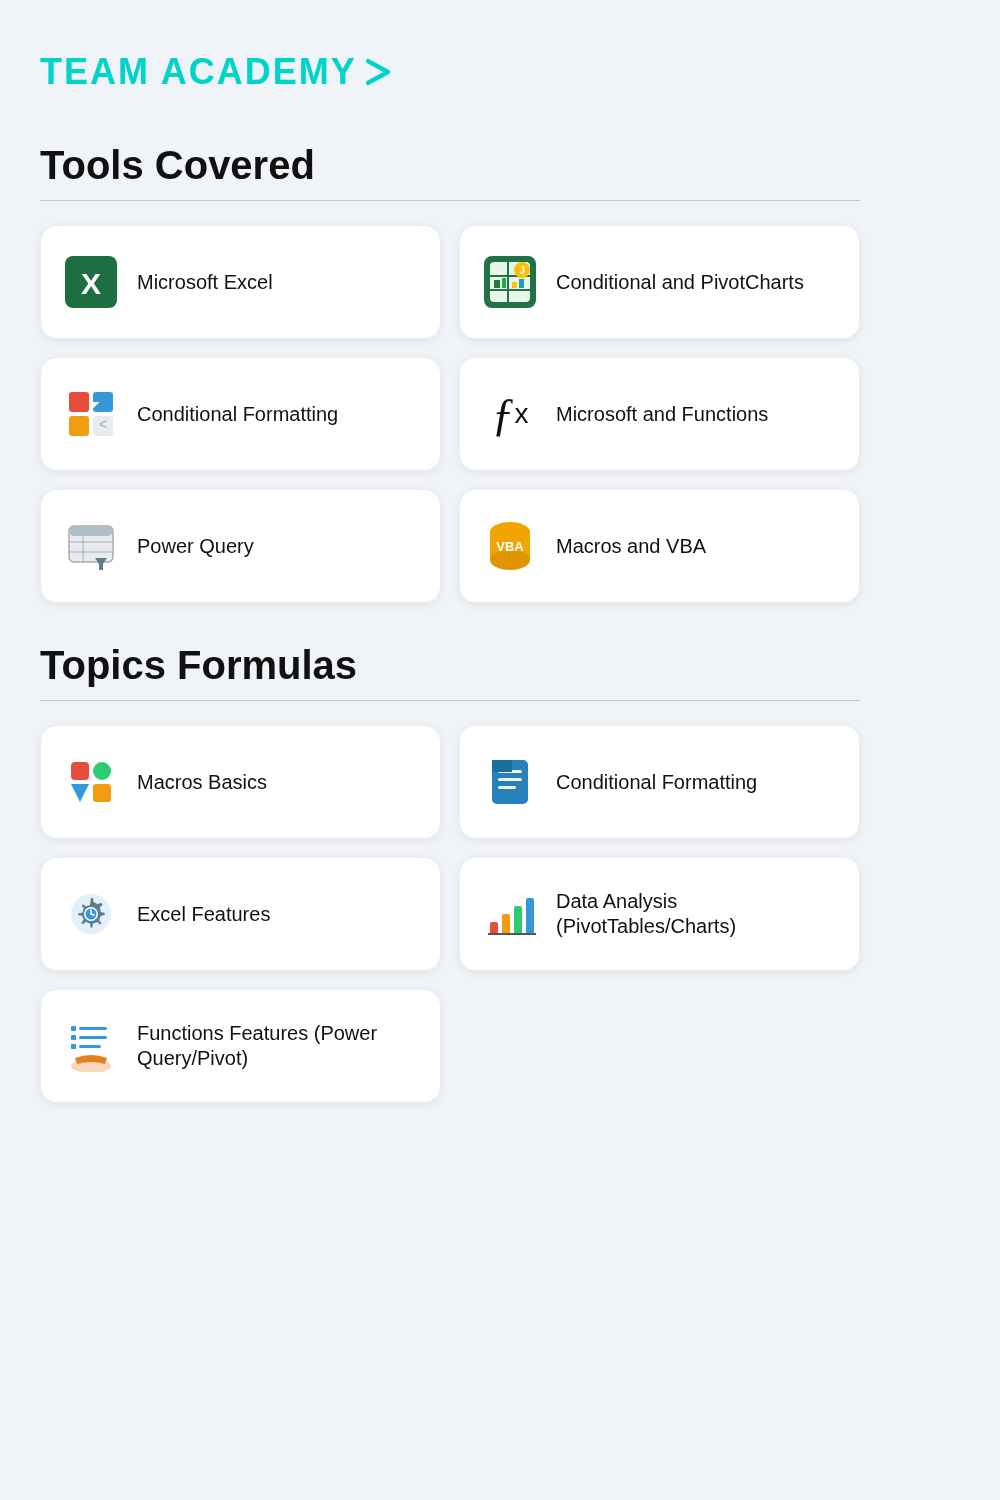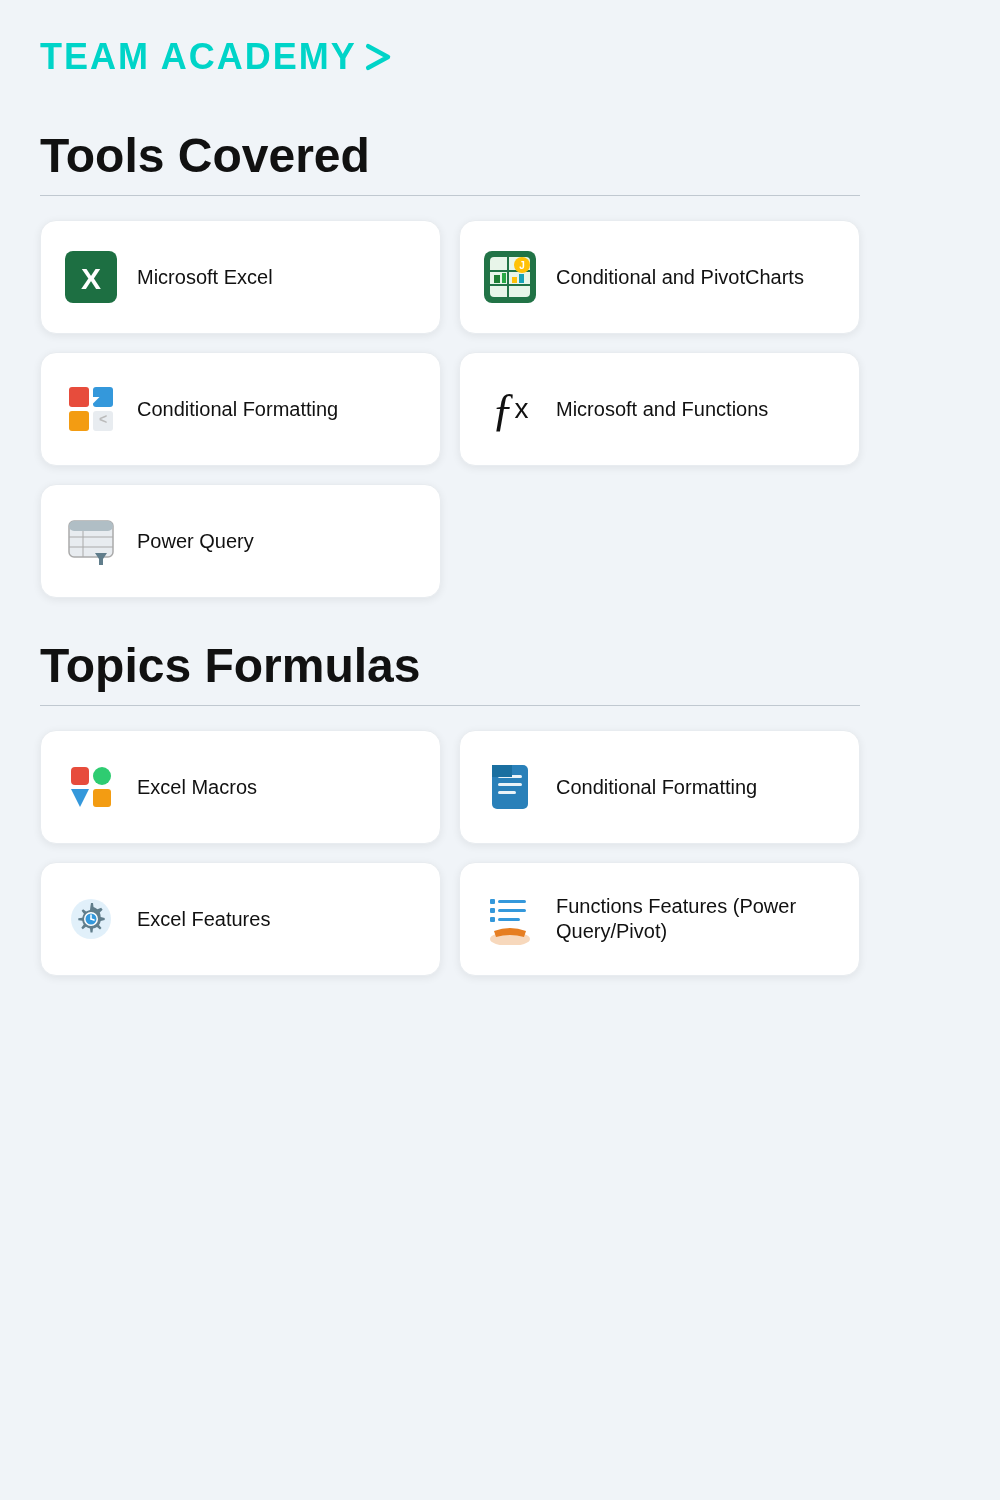--- a/index.html
+++ b/index.html
@@ -8,37 +8,37 @@
       min-height: 1500px;
       background: #f0f4f8;
       font-family: 'Segoe UI', Arial, sans-serif;
       padding: 0 40px 60px 40px;
     }
 
     
     .header {
       display: flex;
       align-items: center;
-      padding: 36px 0 20px 0;
+      padding: 51px 0 20px 0;
       gap: 4px;
     }
     .brand-title {
       font-size: 36px;
       font-weight: 900;
       color: #00d4c8;
       letter-spacing: 2px;
     }
     .chevron-icon {
       width: 36px;
       height: 36px;
     }
 
     
     .section-title {
-      font-size: 48px;
+      font-size: 40px;
       font-weight: 900;
       color: #111;
       margin-top: 30px;
       margin-bottom: 12px;
     }
     .divider {
       border: none;
       border-top: 1.5px solid #c0c8d0;
       margin-bottom: 24px;
     }
@@ -164,39 +164,52 @@
 
         <polygon points="28,46 36,38 36,52 44,52 44,38 52,46" fill="none"></polygon>
         <g transform="translate(30,38)">
           <polygon points="0,0 12,0 8,6 8,12 4,12 4,6" fill="#607d8b"></polygon>
         </g>
       </svg>
     </div>
     <span class="card-label">Power Query</span>
   </div>
 
+  <div class="card">
+    <div class="card-icon">
+      <svg width="56" height="56" viewBox="0 0 56 56" xmlns="http://www.w3.org/2000/svg">
+
+        <ellipse cx="28" cy="14" rx="20" ry="10" fill="#f0a500"></ellipse>
+        <rect x="8" y="14" width="40" height="28" fill="#f0a500"></rect>
+        <ellipse cx="28" cy="42" rx="20" ry="10" fill="#e09400"></ellipse>
+
+        <text x="28" y="33" text-anchor="middle" font-size="13" font-weight="bold" fill="white" font-family="Arial">VBA</text>
+      </svg>
+    </div>
+    <span class="card-label">Macros and VBA</span>
+  </div>
 
 </div>
 
 <h2 class="section-title">Topics Formulas</h2>
 <hr class="divider">
 
 <div class="cards-grid">
 
   <div class="card">
     <div class="card-icon">
       <svg width="52" height="52" viewBox="0 0 52 52" xmlns="http://www.w3.org/2000/svg">
 
         <rect x="6" y="6" width="18" height="18" rx="4" fill="#e74c3c"></rect>
         <circle cx="37" cy="15" r="9" fill="#2ecc71"></circle>
         <polygon points="15,46 6,28 24,28" fill="#3498db"></polygon>
         <rect x="28" y="28" width="18" height="18" rx="3" fill="#f39c12"></rect>
       </svg>
     </div>
-    <span class="card-label">Excel Macros</span>
+    <span class="card-label">Macros Basics</span>
   </div>
 
   <div class="card">
     <div class="card-icon">
       <svg width="52" height="52" viewBox="0 0 52 52" xmlns="http://www.w3.org/2000/svg">
 
         <rect x="8" y="4" width="36" height="44" rx="5" fill="#2980b9"></rect>
         <rect x="14" y="14" width="24" height="3" rx="1.5" fill="white" opacity="0.9"></rect>
         <rect x="14" y="22" width="24" height="3" rx="1.5" fill="white" opacity="0.9"></rect>
         <rect x="14" y="30" width="18" height="3" rx="1.5" fill="white" opacity="0.9"></rect>
@@ -218,20 +231,34 @@
         <circle cx="26" cy="26" r="7" fill="white"></circle>
 
         <circle cx="26" cy="26" r="5.5" fill="#3498db"></circle>
         <line x1="26" y1="26" x2="26" y2="22" stroke="white" stroke-width="1.5" stroke-linecap="round"></line>
         <line x1="26" y1="26" x2="29" y2="27" stroke="white" stroke-width="1.5" stroke-linecap="round"></line>
       </svg>
     </div>
     <span class="card-label">Excel Features</span>
   </div>
 
+  <div class="card">
+    <div class="card-icon">
+      <svg width="52" height="52" viewBox="0 0 52 52" xmlns="http://www.w3.org/2000/svg">
+
+        <rect x="6" y="34" width="8" height="12" rx="2" fill="#e74c3c"></rect>
+        <rect x="18" y="26" width="8" height="20" rx="2" fill="#f39c12"></rect>
+        <rect x="30" y="18" width="8" height="28" rx="2" fill="#2ecc71"></rect>
+        <rect x="42" y="10" width="8" height="36" rx="2" fill="#3498db"></rect>
+
+        <line x1="4" y1="46" x2="54" y2="46" stroke="#555" stroke-width="2"></line>
+      </svg>
+    </div>
+    <span class="card-label">Data Analysis (PivotTables/Charts)</span>
+  </div>
 
   <div class="card">
     <div class="card-icon">
       <svg width="52" height="52" viewBox="0 0 52 52" xmlns="http://www.w3.org/2000/svg">
 
         <rect x="6" y="6" width="5" height="5" rx="1" fill="#3498db"></rect>
         <rect x="14" y="7" width="28" height="3" rx="1.5" fill="#3498db"></rect>
         <rect x="6" y="15" width="5" height="5" rx="1" fill="#3498db"></rect>
         <rect x="14" y="16" width="28" height="3" rx="1.5" fill="#3498db"></rect>
         <rect x="6" y="24" width="5" height="5" rx="1" fill="#3498db"></rect>

